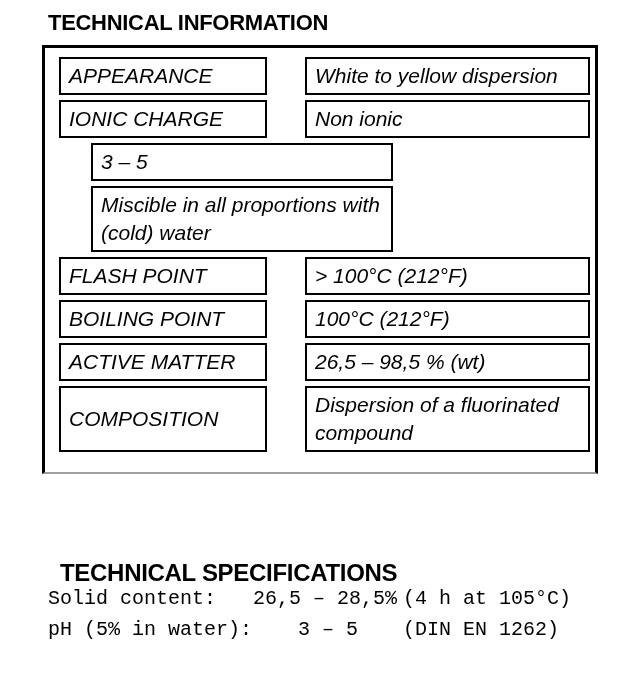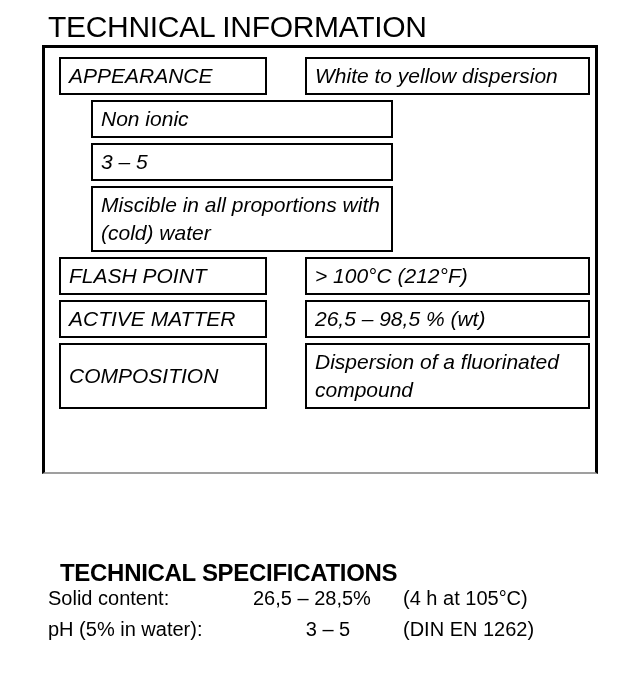--- a/index.html
+++ b/index.html
@@ -16,22 +16,22 @@
     font-family: "Liberation Sans", sans-serif;
     overflow: hidden;
   }
 
   
   .info-heading {
     position: absolute;
     left: 48px;
     top: 10px;
     margin: 0;
-    font-size: 30px;
-    font-weight: normal;
+    font-size: 22px;
+    font-weight: bold;
     letter-spacing: -0.3px;
     white-space: nowrap;
   }
 
   
   .info-frame {
     position: absolute;
     left: 42px;
     top: 45px;
     width: 556px;
@@ -77,20 +77,21 @@
     font-weight: bold;
     letter-spacing: -0.3px;
     white-space: nowrap;
   }
   .spec-rows {
     position: absolute;
     left: 48px;
     top: 583px;
     font-size: 20px;
     line-height: 31px;
+    font-family: Liberation Mono, monospace;
   }
   .spec-row { display: flex; }
   .spec-label { width: 205px; white-space: nowrap; }
   .spec-value { width: 150px; white-space: nowrap; }
   .spec-row:nth-child(2) .spec-value { text-align: center; }
   .spec-note { white-space: nowrap; }
 </style>
 </head>
 <body>
 
@@ -100,36 +101,41 @@
 
   <div class="info-frame">
     <div class="info-table">
 
       <div class="info-row">
         <div class="cell prop">APPEARANCE</div>
         <div class="cell val">White to yellow dispersion</div>
       </div>
 
       <div class="info-row">
+        <div class="cell prop">IONIC CHARGE</div>
         <div class="cell val">Non ionic</div>
       </div>
 
       <div class="info-row">
         <div class="cell val">3 – 5</div>
       </div>
 
       <div class="info-row">
         <div class="cell val">Miscible in all proportions with (cold) water</div>
       </div>
 
       <div class="info-row">
         <div class="cell prop">FLASH POINT</div>
         <div class="cell val">&gt; 100°C (212°F)</div>
       </div>
 
+      <div class="info-row">
+        <div class="cell prop">BOILING POINT</div>
+        <div class="cell val">100°C (212°F)</div>
+      </div>
 
       <div class="info-row">
         <div class="cell prop">ACTIVE MATTER</div>
         <div class="cell val">26,5 – 98,5 % (wt)</div>
       </div>
 
       <div class="info-row">
         <div class="cell prop">COMPOSITION</div>
         <div class="cell val">Dispersion of a fluorinated compound</div>
       </div>

